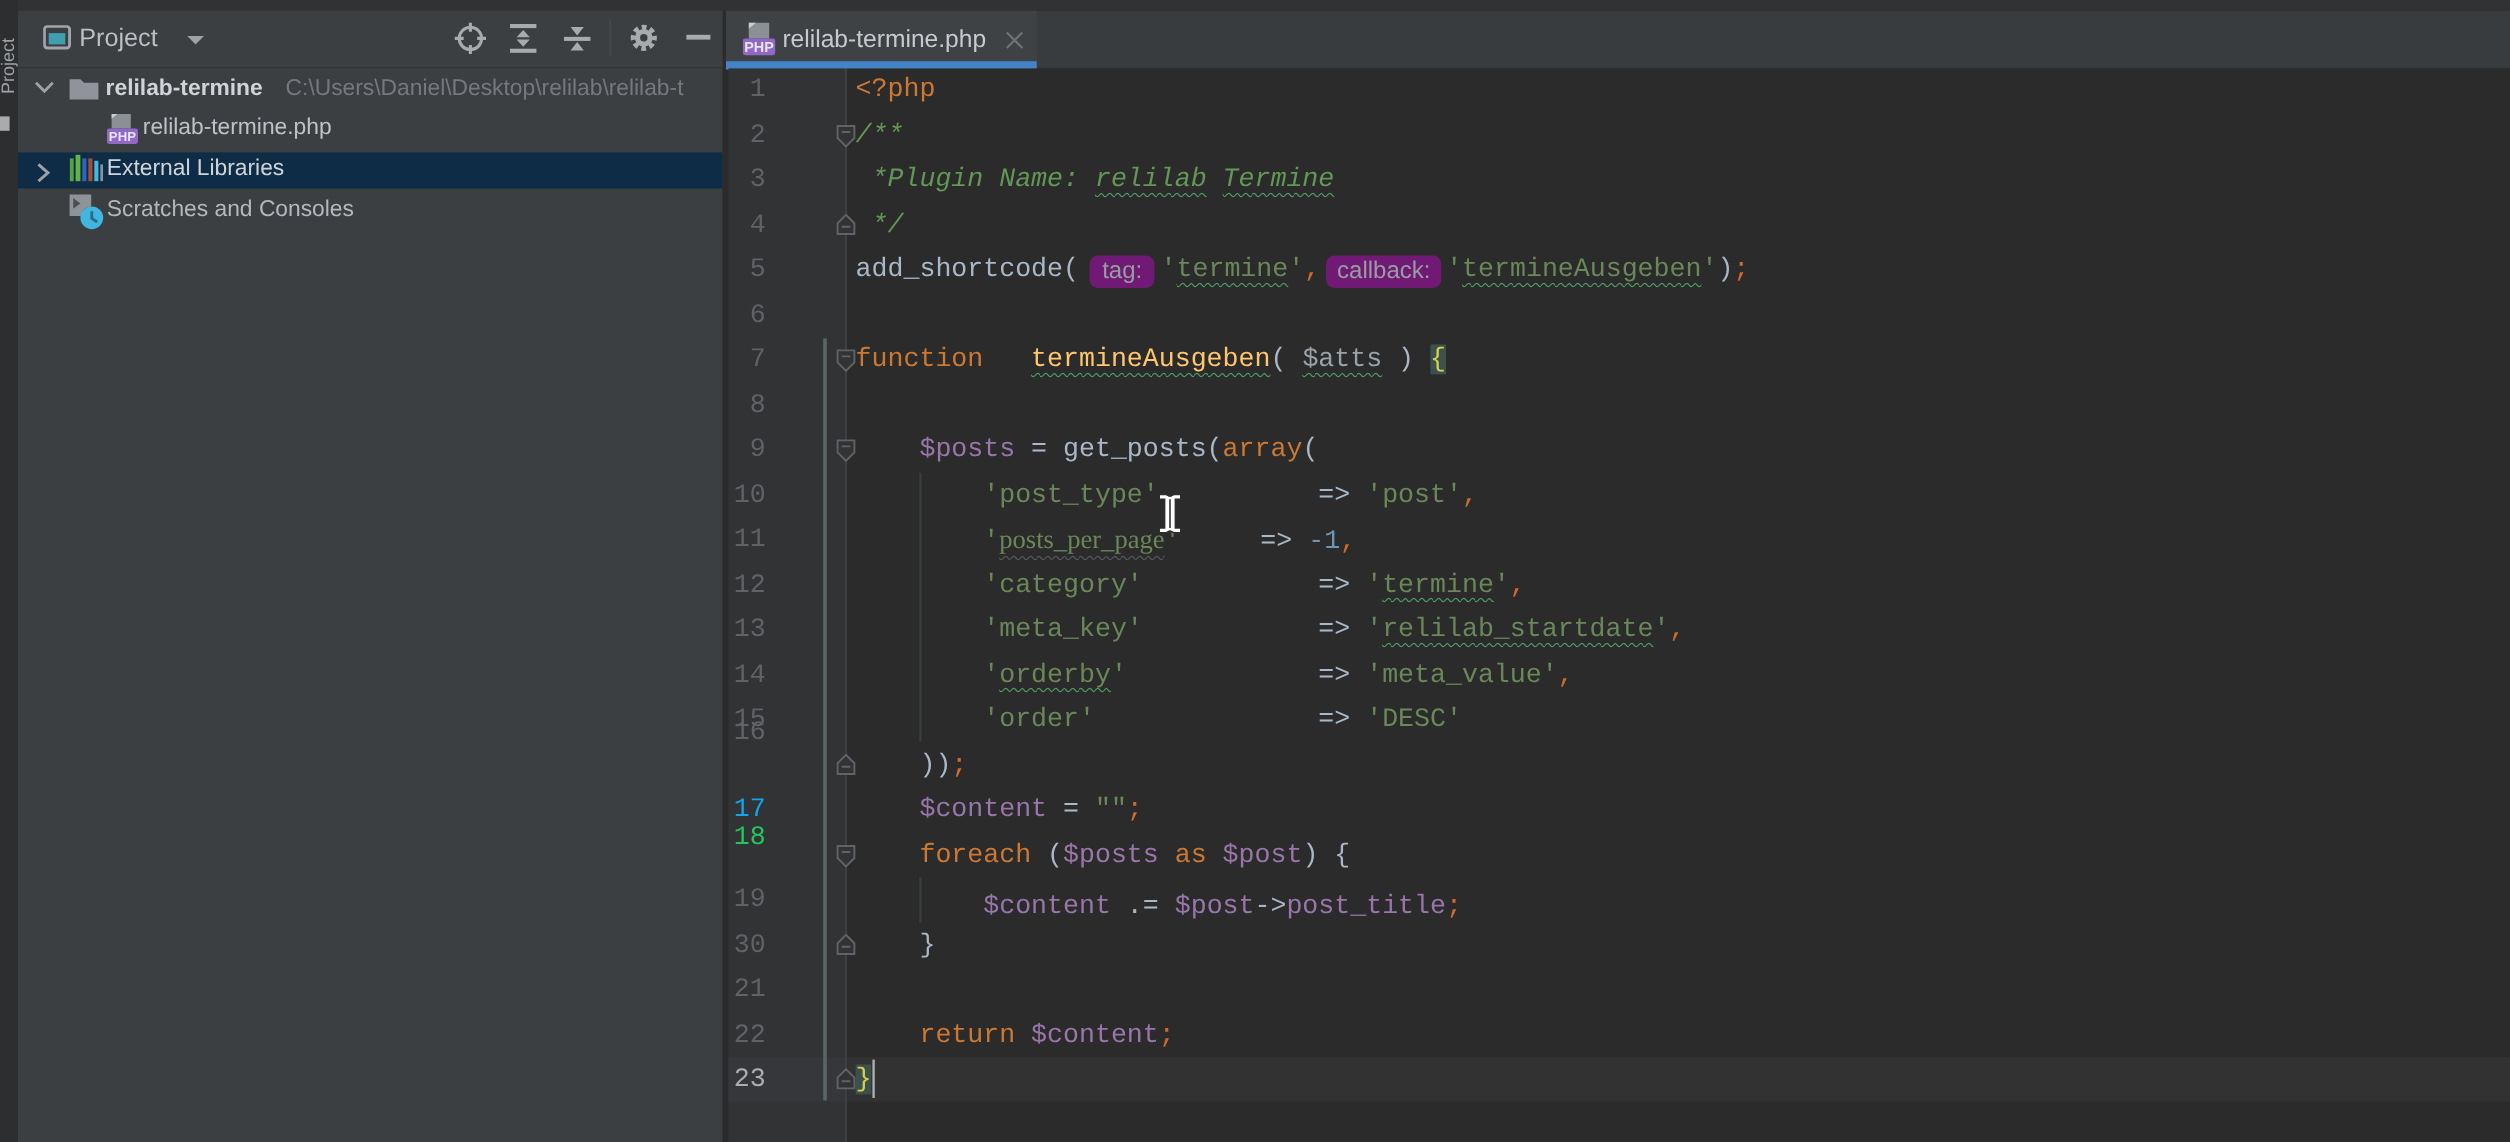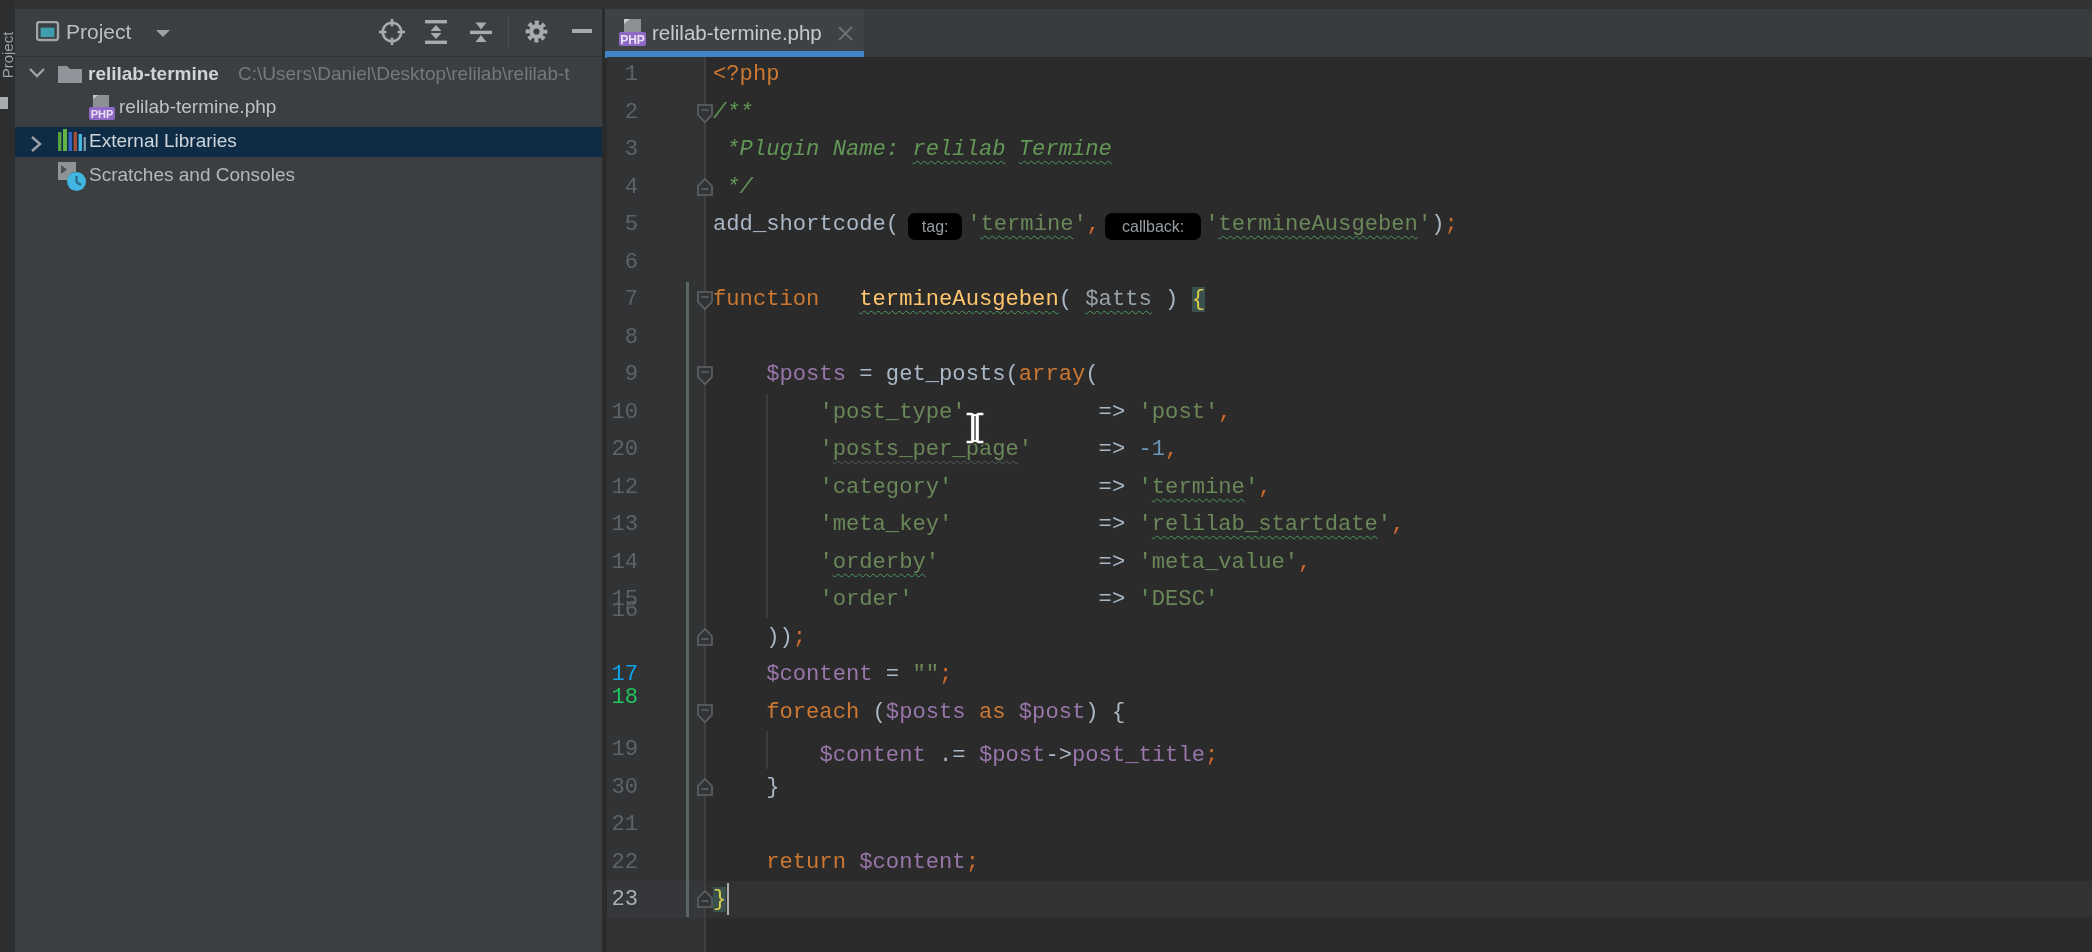--- a/index.html
+++ b/index.html
@@ -39,24 +39,24 @@
   font-family:"Liberation Mono",monospace;font-size:22.16px;line-height:37.5px;color:#a9b7c6;}
 .kw{color:#cc7832;}
 .doc{color:#629755;font-style:italic;}
 .str{color:#6a8759;}
 .num{color:#6897bb;}
 .vr{color:#9876aa;}
 .fn{color:#ffc66d;}
 .pp{color:#cf6a2f;}
 .dim{color:#98a2a8;}
 .wavy{text-decoration:underline wavy #4c9a63 1.2px;text-underline-offset:5px;text-decoration-skip-ink:none;}
-.gwavy{text-decoration:underline wavy #55585b 1px;text-underline-offset:5px;text-decoration-skip-ink:none;}
+.gwavy{text-decoration:underline wavy #55585b 1px;text-underline-offset:5px;text-decoration-skip-ink:none;font-family:Liberation Serif, serif;}
 .brace{color:#d8d04c;background:#3b514d;}
-.pill{display:inline-block;background:#000000;border-radius:7px;height:27px;line-height:27px;
-  font-family:"Liberation Sans",sans-serif;font-size:16px;color:#989da2;text-align:center;
+.pill{display:inline-block;background:#701a75;border-radius:7px;height:27px;line-height:27px;
+  font-family:"Liberation Sans",sans-serif;font-size:20px;color:#989da2;text-align:center;
   vertical-align:middle;position:relative;top:2px;}
 </style>
 </head>
 <body>
 <div class="abs" id="topband"></div>
 <div class="abs" id="stripe"></div>
 <div class="abs" id="stripeLbl">Project</div>
 <div class="abs" id="stripeSq"></div>
 <div class="abs" id="panel"></div>
 <div class="abs" id="phead"></div>
@@ -159,21 +159,21 @@
 <div class="ln" style="top:56.25px;color:#5f6367">1</div>
 <div class="ln" style="top:93.75px;color:#5f6367">2</div>
 <div class="ln" style="top:131.25px;color:#5f6367">3</div>
 <div class="ln" style="top:168.75px;color:#5f6367">4</div>
 <div class="ln" style="top:206.25px;color:#5f6367">5</div>
 <div class="ln" style="top:243.75px;color:#5f6367">6</div>
 <div class="ln" style="top:281.25px;color:#5f6367">7</div>
 <div class="ln" style="top:318.75px;color:#5f6367">8</div>
 <div class="ln" style="top:356.25px;color:#5f6367">9</div>
 <div class="ln" style="top:393.75px;color:#5f6367">10</div>
-<div class="ln" style="top:431.25px;color:#5f6367">20</div>
+<div class="ln" style="top:431.25px;color:#5f6367">11</div>
 <div class="ln" style="top:468.75px;color:#5f6367">12</div>
 <div class="ln" style="top:506.25px;color:#5f6367">13</div>
 <div class="ln" style="top:543.75px;color:#5f6367">14</div>
 <div class="ln" style="top:581.25px;color:#5f6367">15</div>
 <div class="ln" style="top:592px;color:#5f6367">16</div>
 <div class="ln" style="top:656.25px;color:#0ea5e9">17</div>
 <div class="ln" style="top:679px;color:#22c55e">18</div>
 <div class="ln" style="top:731.25px;color:#5f6367">19</div>
 <div class="ln" style="top:768.75px;color:#5f6367">30</div>
 <div class="ln" style="top:806.25px;color:#5f6367">21</div>

